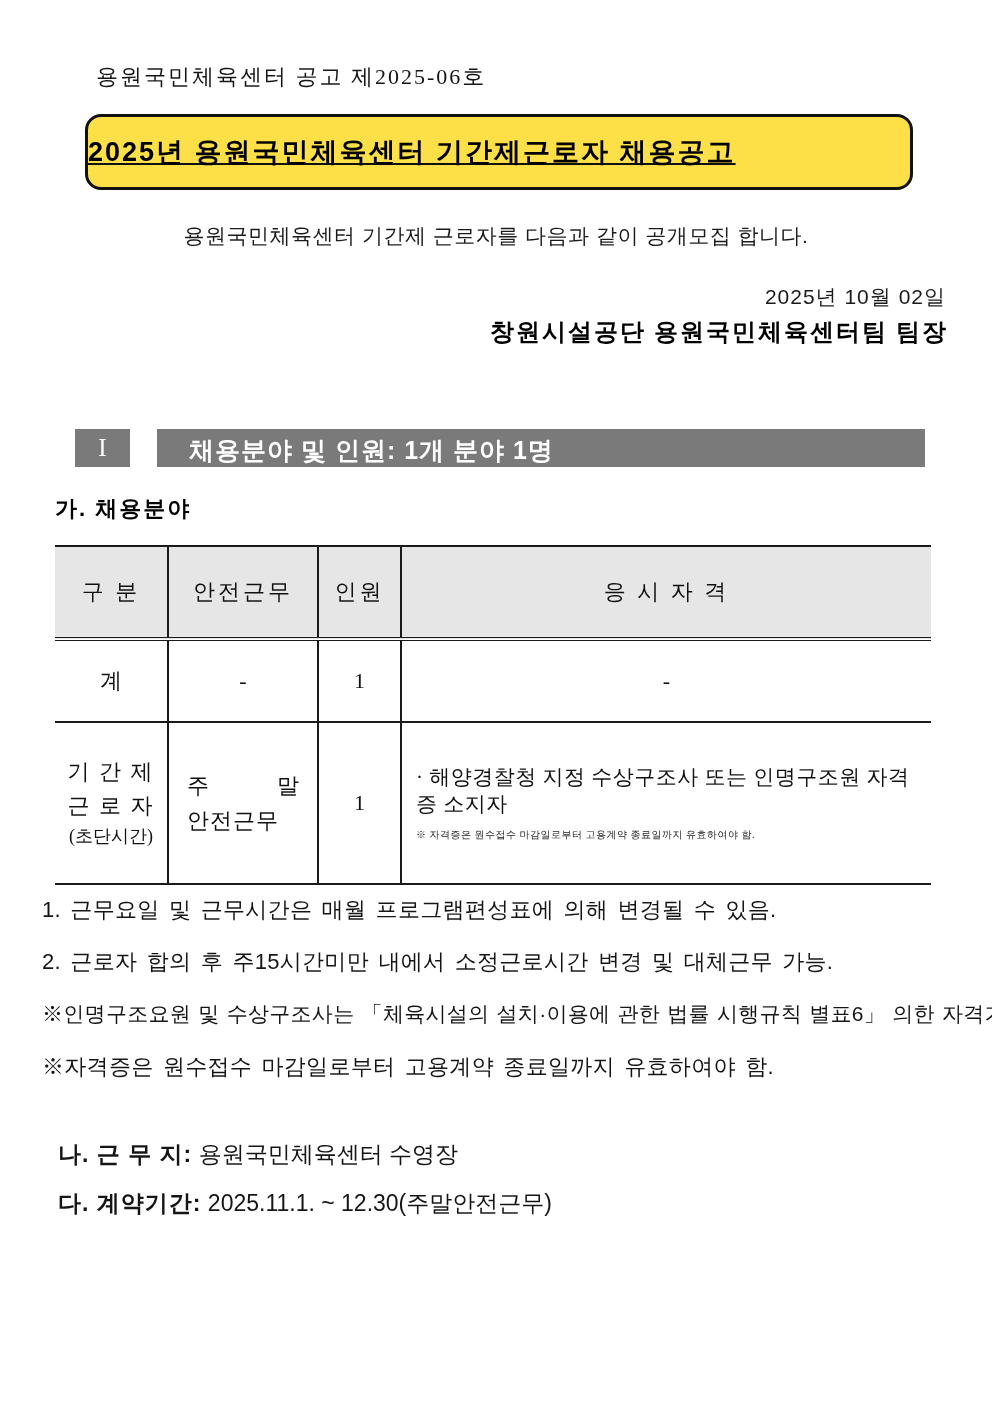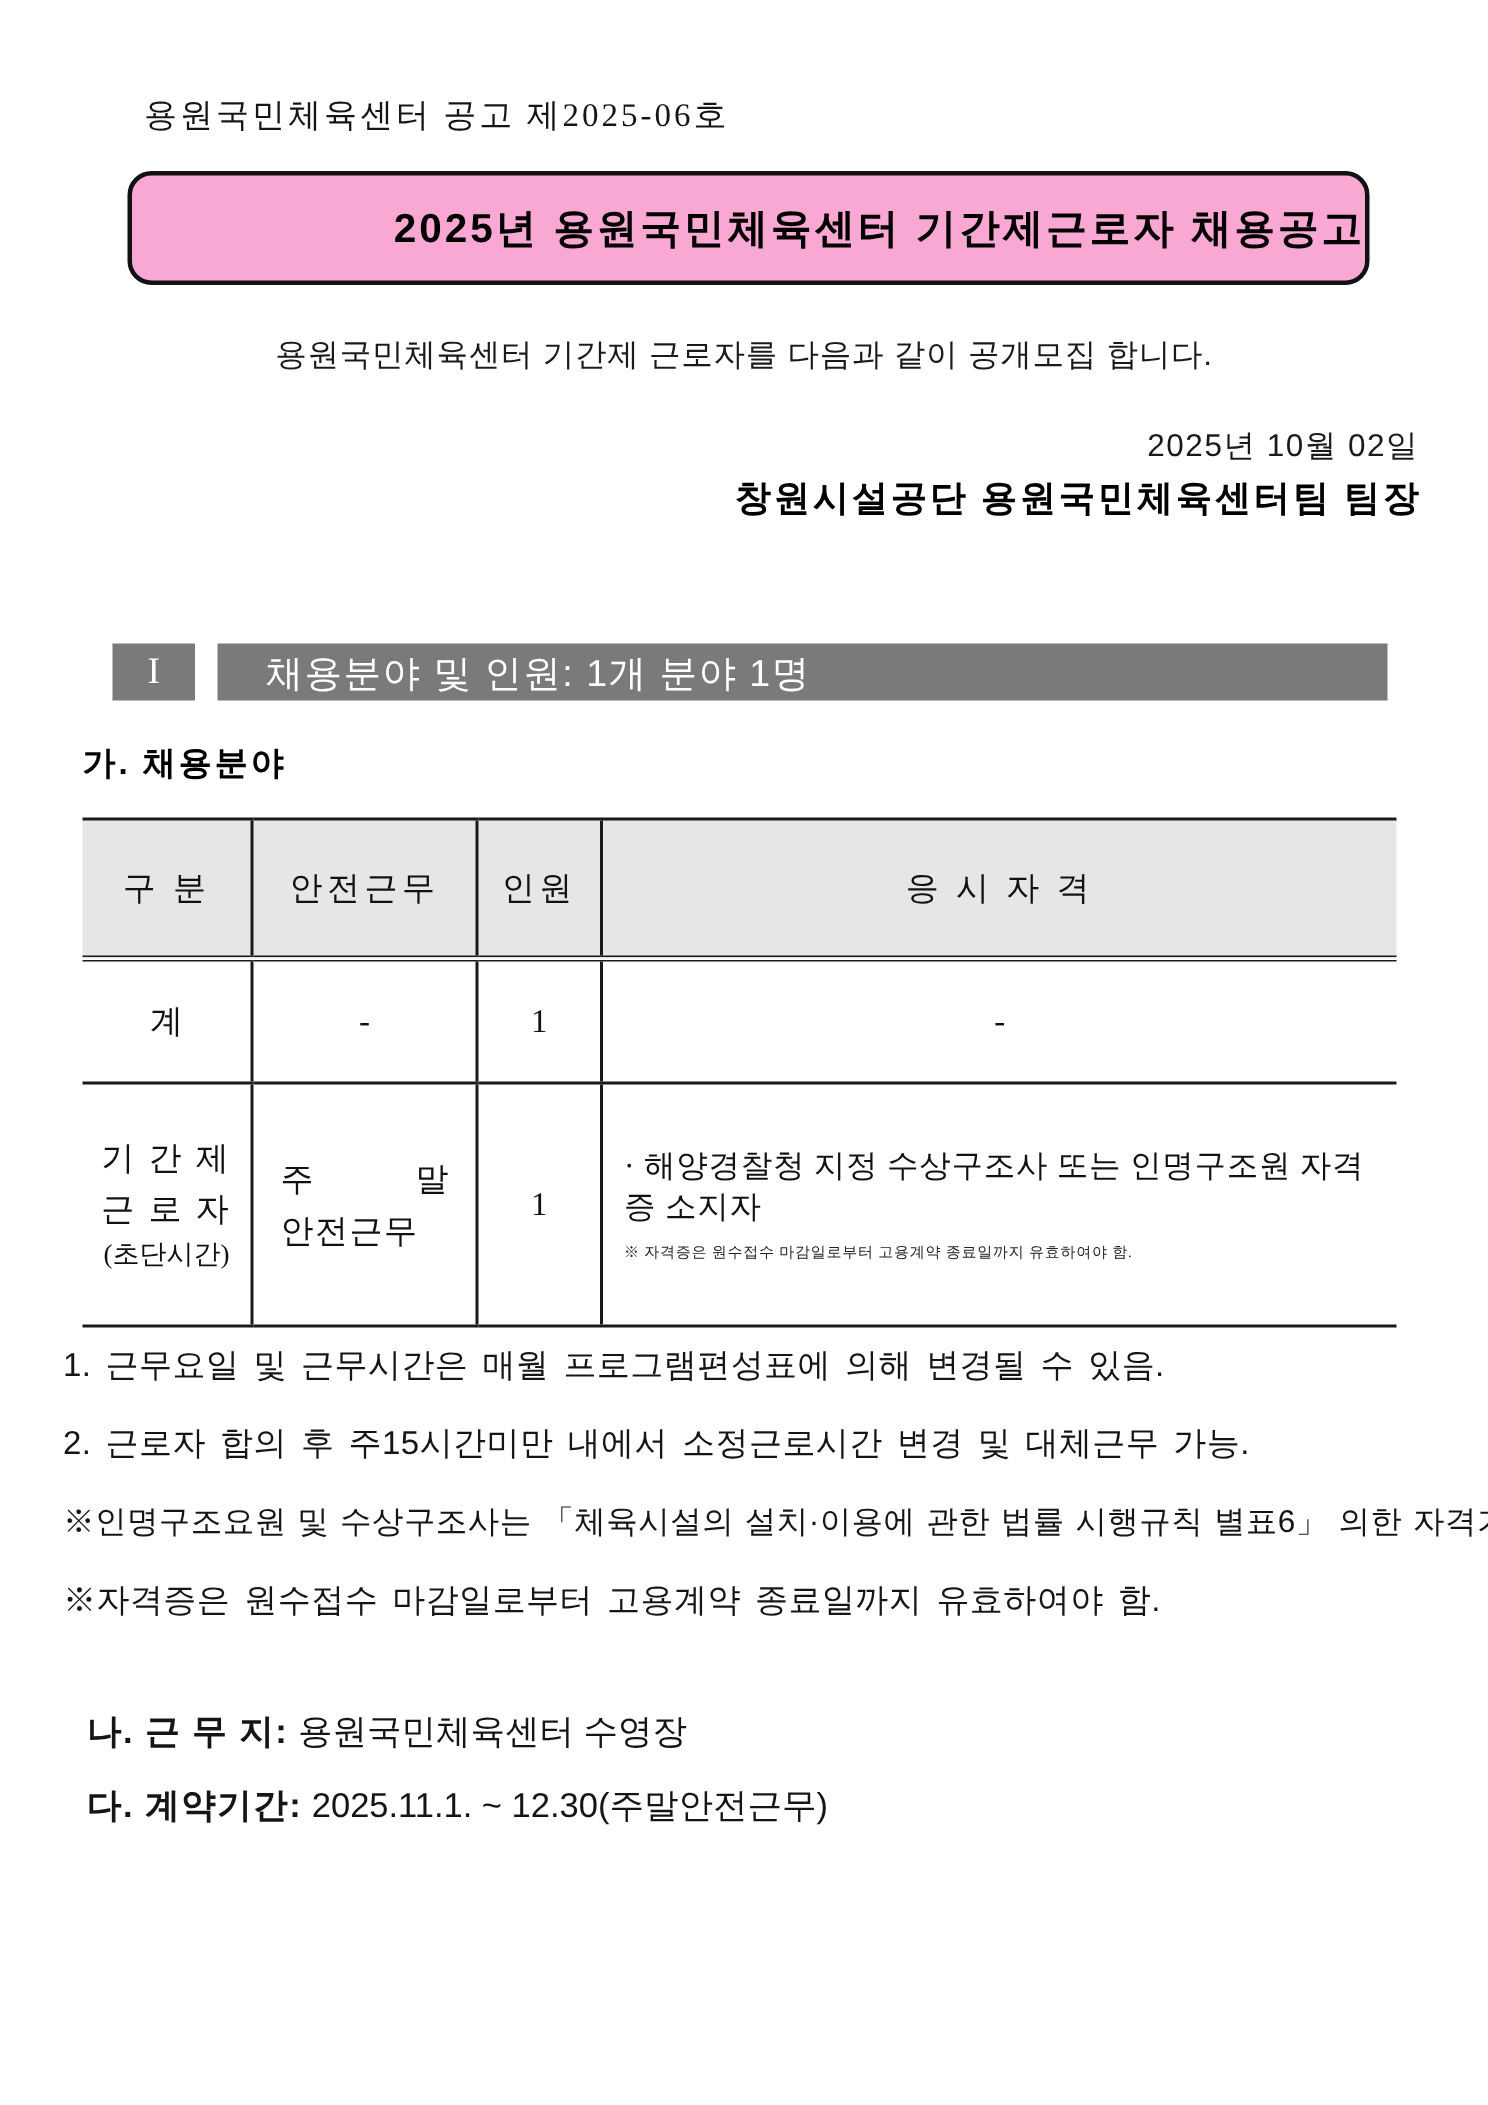--- a/index.html
+++ b/index.html
@@ -24,22 +24,23 @@
     margin-left: 48px;
   }
 
   
   .title-box {
     position: absolute;
     left: 85px; top: 114px;
     width: 822px; height: 70px;
     border: 3px solid #111;
     border-radius: 16px;
-    display: flex; align-items: center; justify-content: flex-end;
-    background: #f9a8d4;
+    display: flex; align-items: center; justify-content: flex-start;
+    background: #fde047;
+    text-decoration: underline;
   }
   .title-text {
     font-size: 27px;
     font-weight: bold;
     letter-spacing: 2px;
     color: #000;
   }
 
   .intro {
     position: absolute;
@@ -81,25 +82,26 @@
     color: #fff;
     font-family: "Liberation Serif", serif;
     font-size: 25px;
     display: flex; align-items: center; justify-content: center;
   }
   .sec-gap { width: 15px; }
   .sec-bar {
     flex: 1;
     background: var(--section_bar, #7a7a7a);
     color: #fff;
-    display: flex; align-items: center;
+    display: flex; align-items: flex-end;
     padding-left: 32px;
     font-size: 25px;
-    font-weight: normal;
+    font-weight: bold;
     letter-spacing: 1px;
+    margin-left: 12px;
   }
 
   .sub-a {
     position: absolute;
     left: 55px; top: 494px;
     font-size: 22px;
     font-weight: bold;
     letter-spacing: 2px;
     color: #000;
   }

